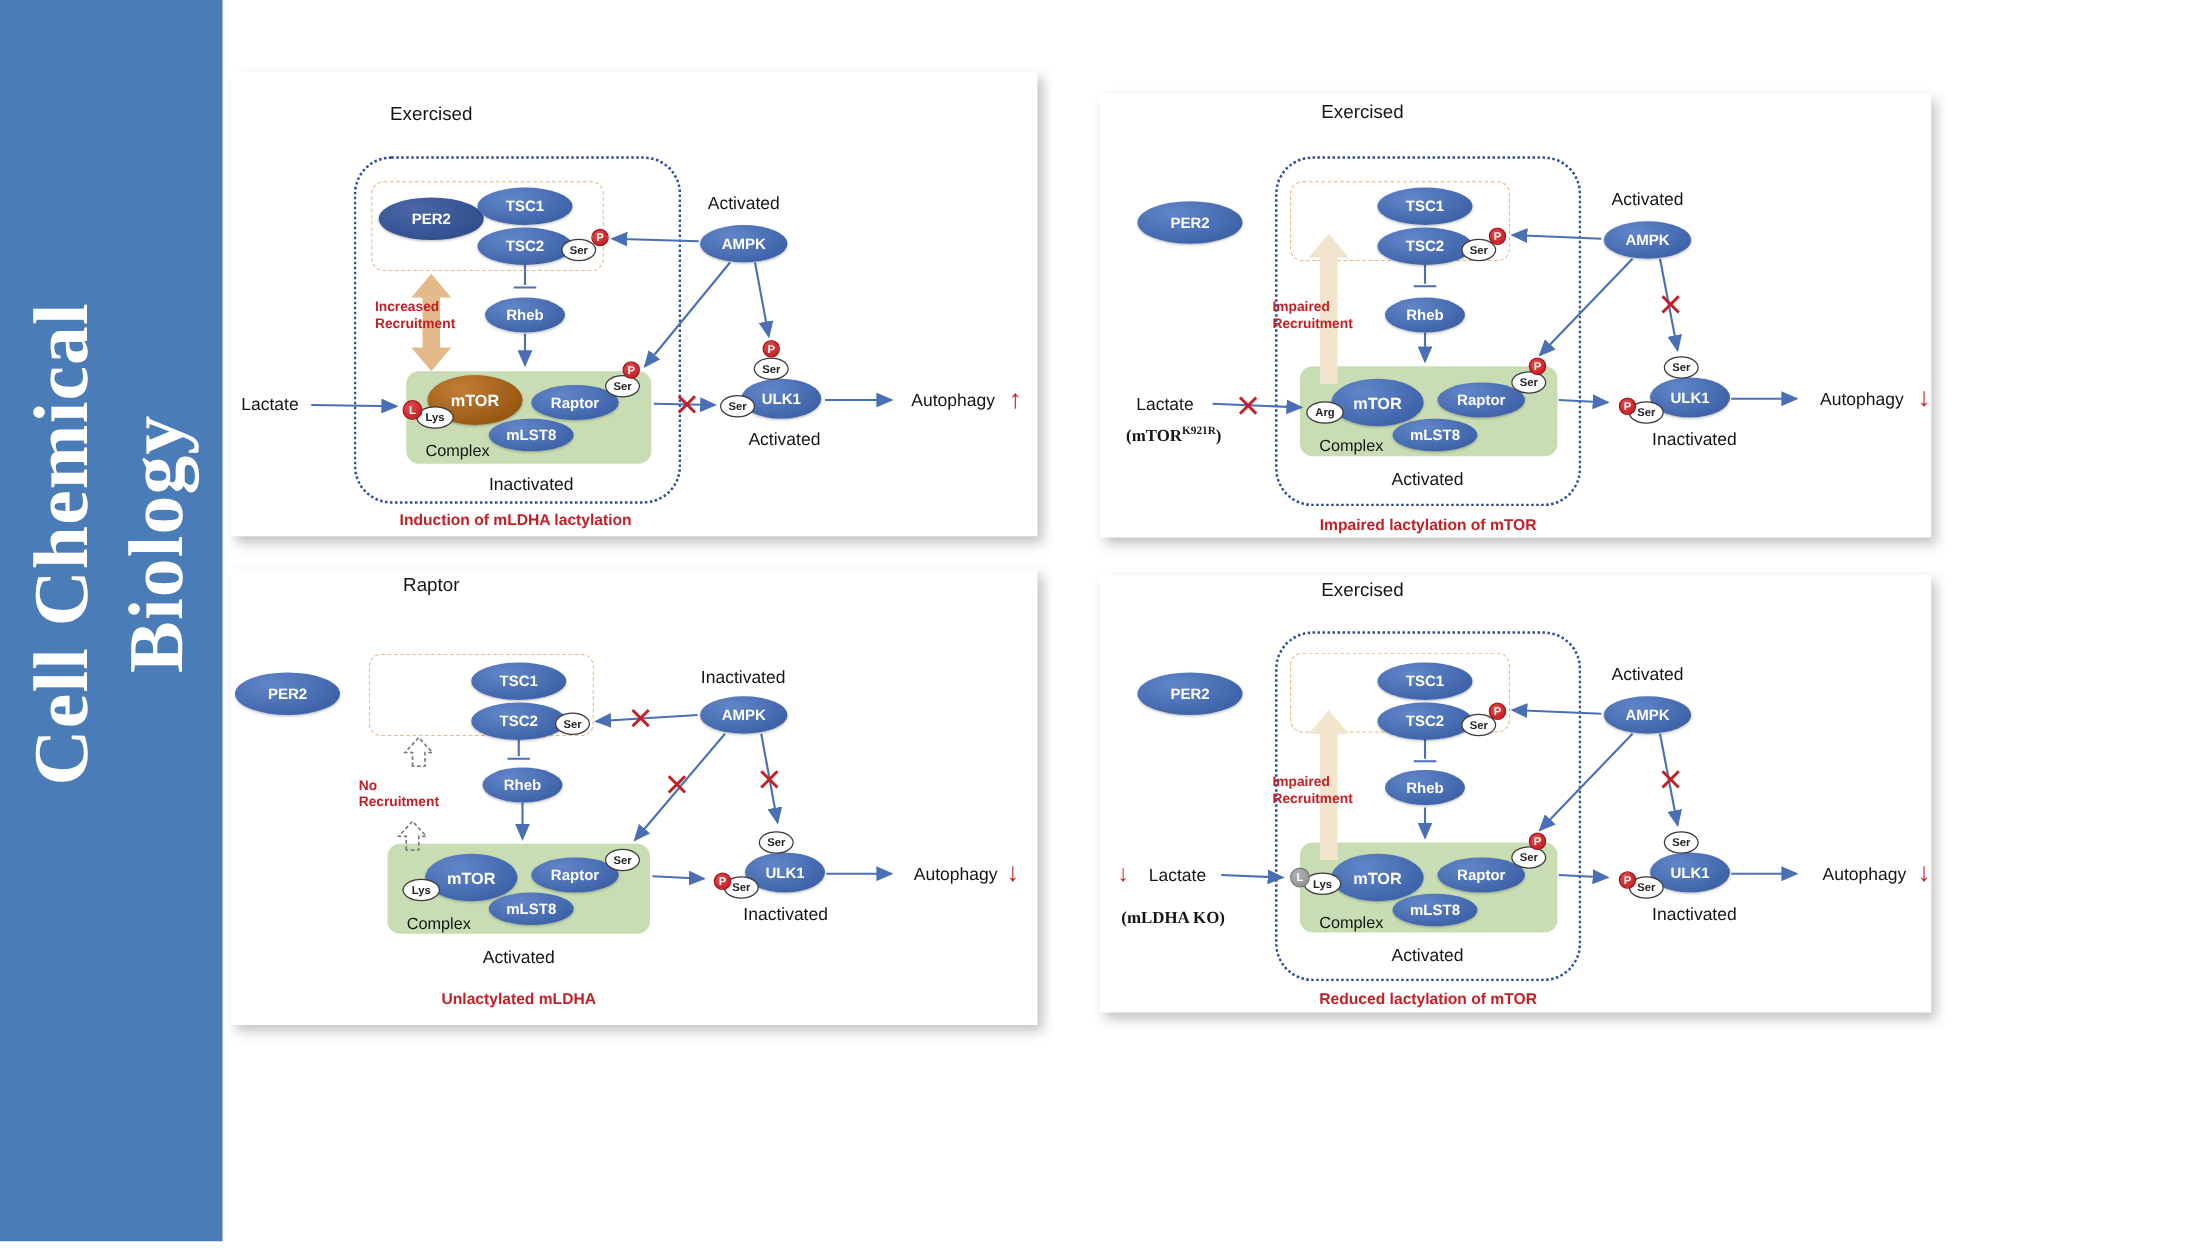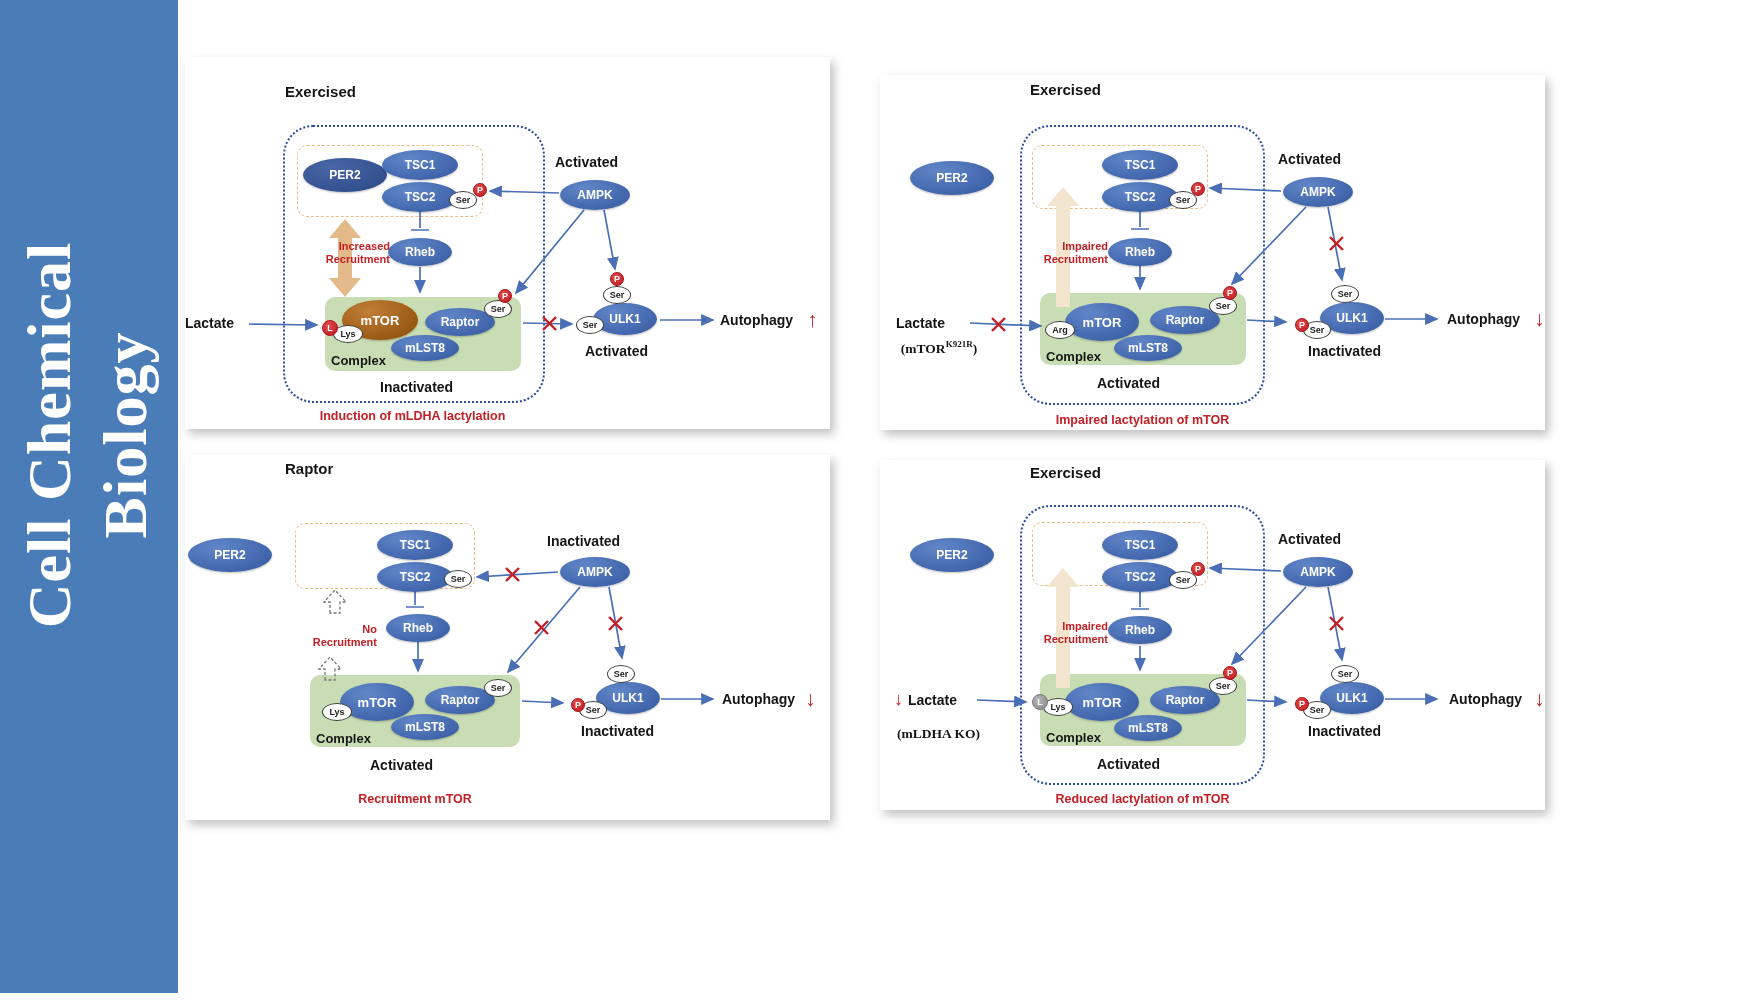--- a/index.html
+++ b/index.html
@@ -11,23 +11,23 @@
   .panel{position:absolute;background:#fff;box-shadow:4px 5px 9px rgba(120,120,120,.45)}
   .node{position:absolute;z-index:5;border-radius:50%;display:flex;align-items:center;justify-content:center;color:#fff;font-weight:bold;font-size:12px;
     background:radial-gradient(ellipse at 35% 28%,#6186c8 0%,#4165ab 70%,#37589c 100%);box-shadow:0 1px 2px rgba(0,0,0,.25)}
   .node-dark{background:radial-gradient(ellipse at 35% 28%,#4a66a6 0%,#33508f 70%,#2b4680 100%)}
   .node-brown{background:radial-gradient(ellipse at 35% 28%,#c27d36 0%,#9a5a14 70%,#84490c 100%)}
   .tag{position:absolute;z-index:6;border-radius:50%;background:#fff;border:1.3px solid #3a3a3a;color:#222;font-weight:bold;font-size:9px;
     display:flex;align-items:center;justify-content:center}
   .pbadge{position:absolute;z-index:7;border-radius:50%;background:radial-gradient(circle at 35% 30%,#e04a4a,#c01820);color:#fff;font-weight:bold;font-size:9px;
     display:flex;align-items:center;justify-content:center;border:1px solid #a81018}
   .lbadge-gray{background:radial-gradient(circle at 35% 30%,#b4b4b4,#8a8a8a);border:1px solid #777}
-  .lbl{position:absolute;z-index:5;font-weight:bold;color:#151515;font-size:14px;text-align:left}
+  .lbl{position:absolute;z-index:5;font-weight:normal;color:#151515;font-size:14px;text-align:center}
   .lbl-sm{font-size:13px}
-  .red-note{position:absolute;z-index:6;color:#c22026;font-weight:bold;font-size:11px;text-align:right;line-height:1.18}
+  .red-note{position:absolute;z-index:6;color:#c22026;font-weight:bold;font-size:11px;text-align:left;line-height:1.18}
   .caption{position:absolute;z-index:5;color:#c22026;font-weight:bold;font-size:12.5px;text-align:center}
   .dotbox{position:absolute;border:2px dotted #2b4d9b;border-radius:30px}
   .dashbox{position:absolute;border:1.5px dashed #e8bd85;border-radius:10px}
   .greenbox{position:absolute;background:#c9ddb5;border-radius:10px}
   .arrows{position:absolute;left:0;top:0;z-index:4}
   .red-glyph{position:absolute;z-index:6;color:#c22026;font-weight:bold;font-size:21px;line-height:1}
   .serif{font-family:"Liberation Serif",serif;font-weight:bold;color:#151515;font-size:13.5px;text-align:center}
   .serif sup{font-size:9px}
 </style>
 </head>
@@ -214,21 +214,21 @@
     <div class="node" style="left:206px;top:259px;width:68px;height:26px">mLST8</div>
     <div class="lbl lbl-sm" style="left:131px;top:276px;width:70px">Complex</div>
     <div class="lbl" style="left:185px;top:302px;width:90px">Activated</div>
     <div class="tag" style="left:394px;top:246px;width:28px;height:18px">Ser</div>
     <div class="pbadge" style="left:386px;top:243px;width:14px;height:14px">P</div>
     <div class="node" style="left:411px;top:227px;width:64px;height:32px">ULK1</div>
     <div class="tag" style="left:422px;top:210px;width:28px;height:18px">Ser</div>
     <div class="lbl" style="left:396px;top:268px;width:95px">Inactivated</div>
     <div class="lbl" style="left:537px;top:236px;width:85px">Autophagy</div>
     <div class="red-glyph" style="left:620px;top:233px">↓</div>
-    <div class="caption" style="left:130px;top:337px;width:200px">Recruitment mTOR</div>
+    <div class="caption" style="left:130px;top:337px;width:200px">Unlactylated mLDHA</div>
   </section>
 
   <section class="panel" style="left:880px;top:460px;width:665px;height:350px">
     <div class="dotbox" style="left:140px;top:45px;width:245px;height:280px"></div>
     <div class="dashbox" style="left:152px;top:62px;width:176px;height:64px"></div>
     <div class="greenbox" style="left:160px;top:214px;width:206px;height:72px"></div>
     <svg class="arrows" width="665" height="350" viewBox="0 0 665 350">
       <defs>
           <marker id="ah4" markerWidth="8" markerHeight="7" refX="7" refY="3.5" orient="auto">
             <path d="M0,0 L8,3.5 L0,7 Z" fill="#4a6fb5"></path>

